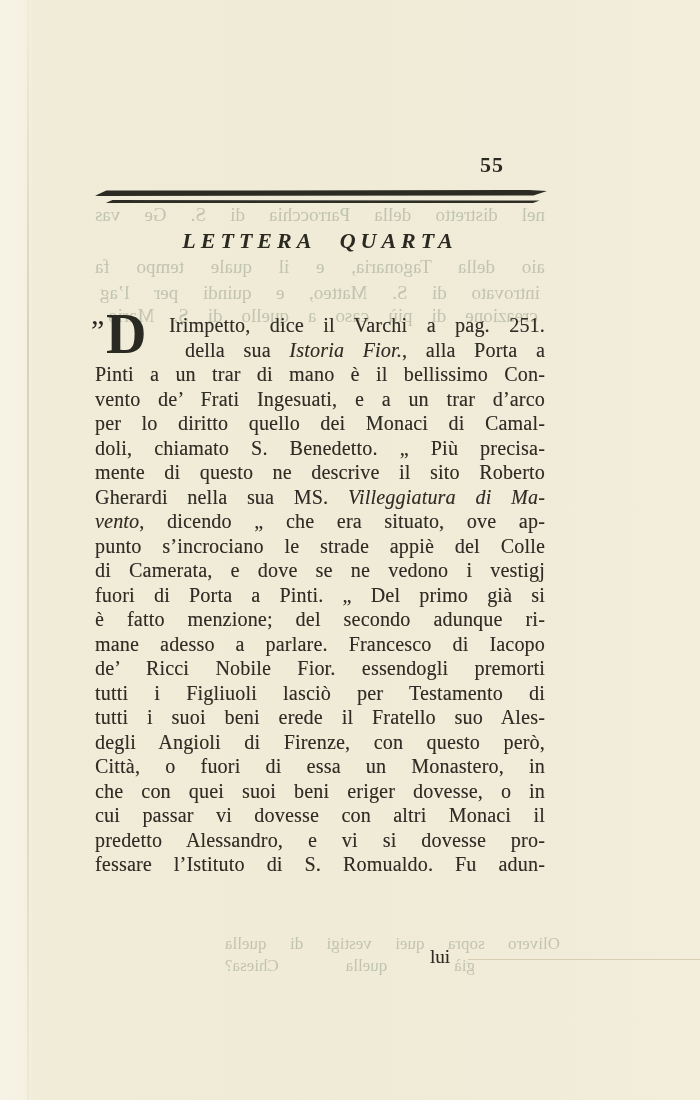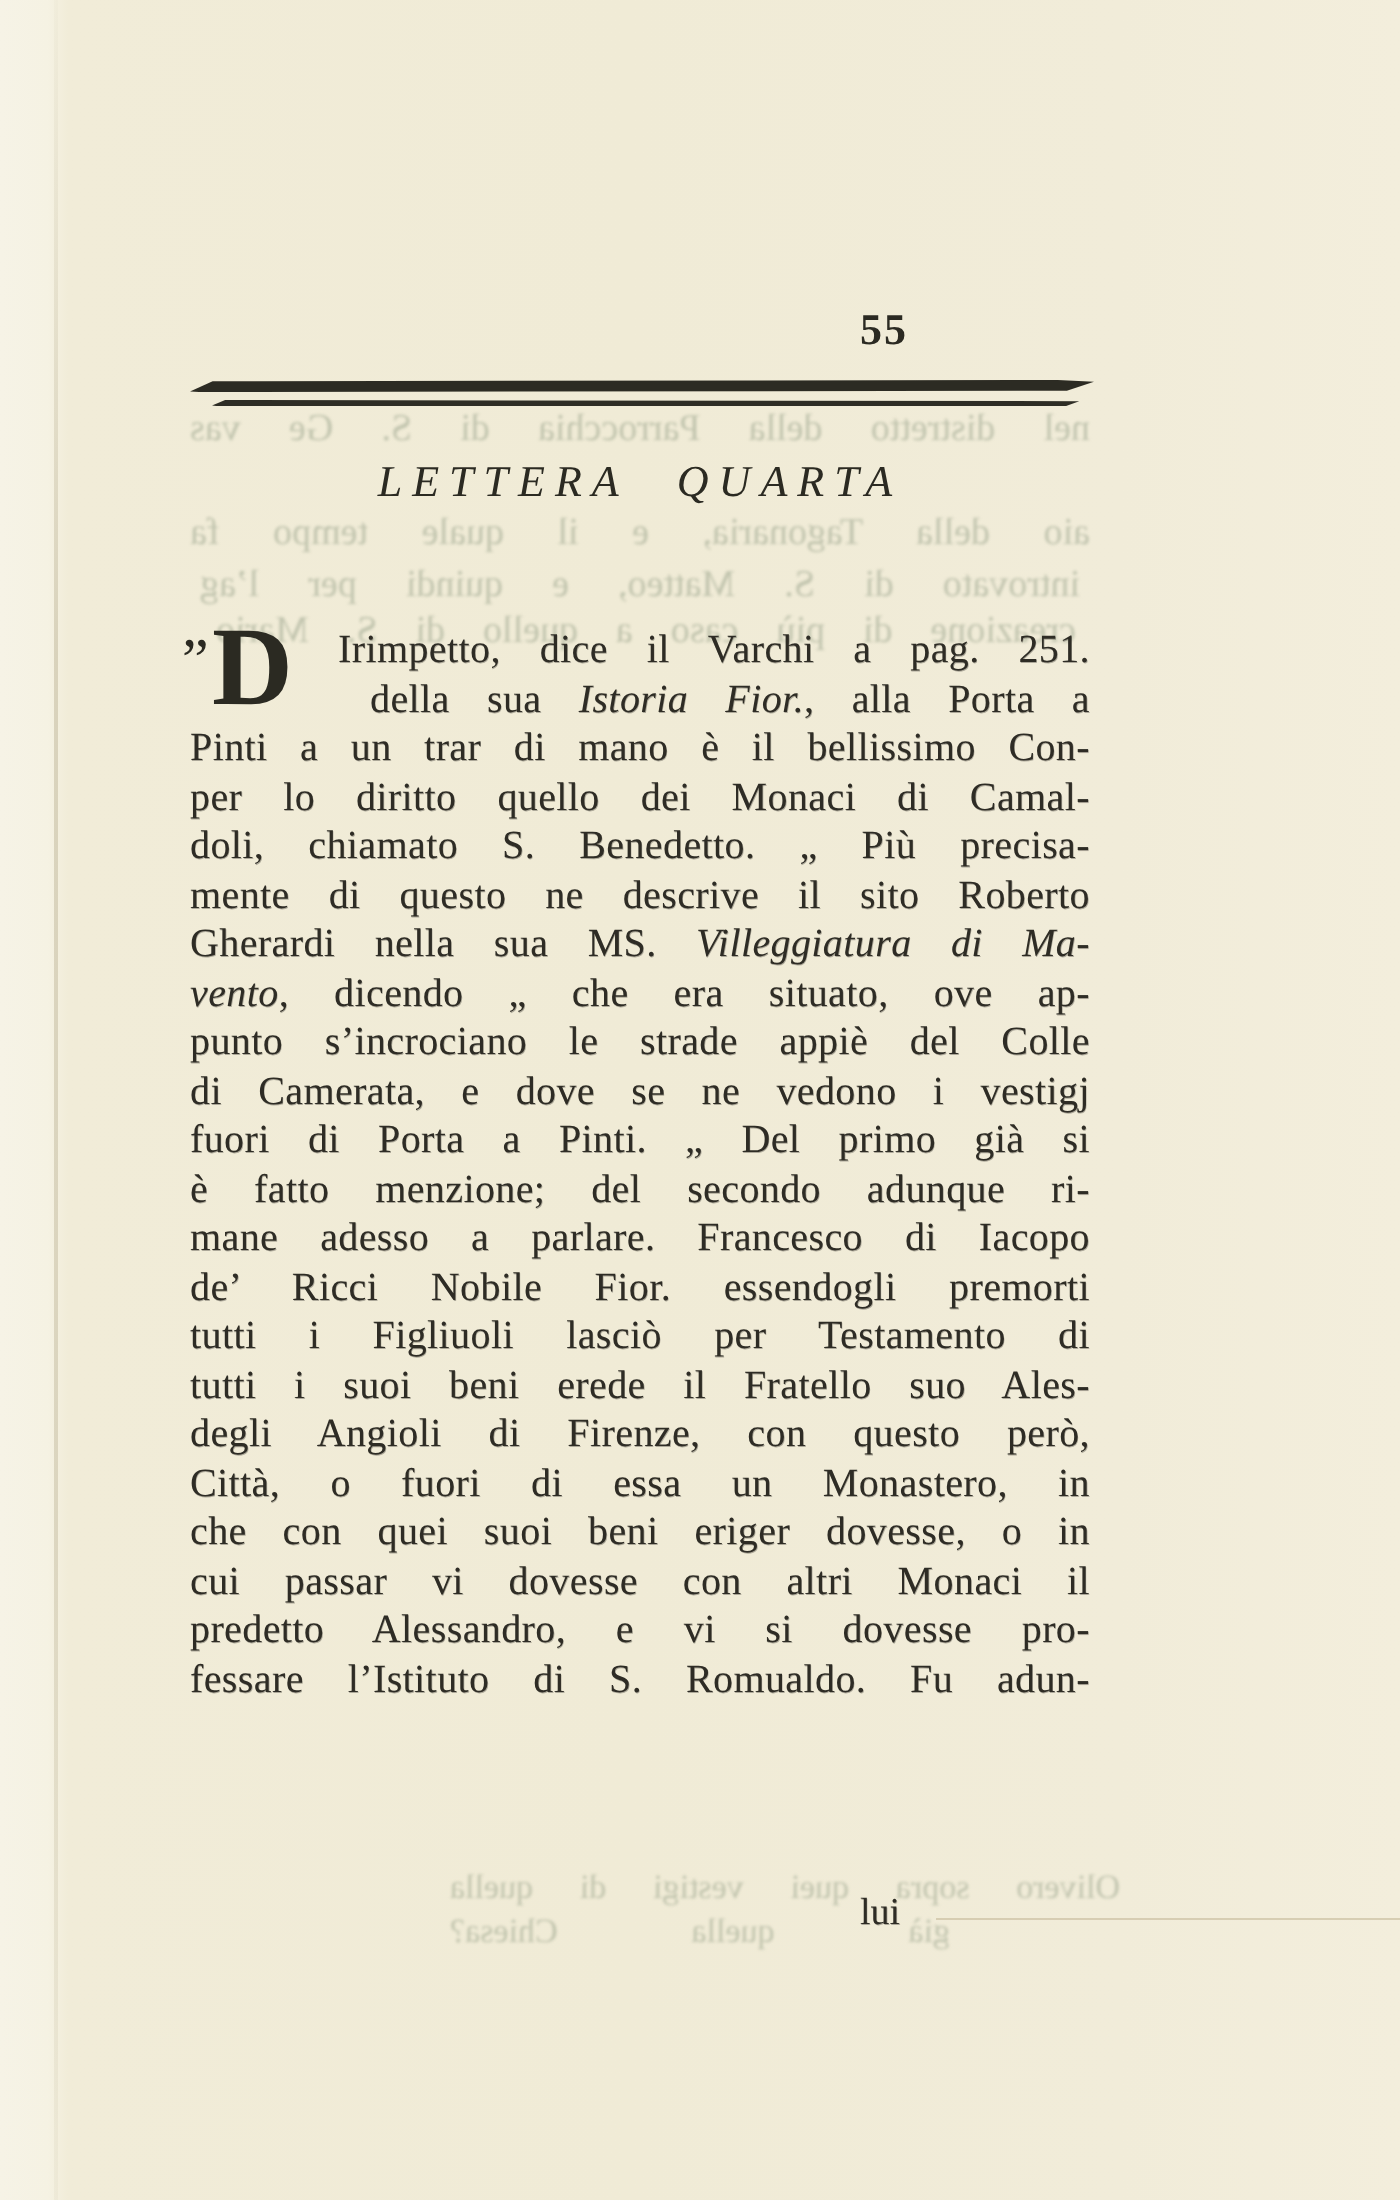--- a/index.html
+++ b/index.html
@@ -18,39 +18,39 @@
     background:linear-gradient(180deg,rgba(190,180,150,0.05),rgba(185,175,145,0.45) 30%,rgba(185,175,145,0.40) 70%,rgba(190,180,150,0.10));
   }
   .crease{
     position:absolute;left:468px;top:959px;width:232px;height:1px;
     background:rgba(205,195,165,0.75);
   }
 
   
   .folio{
     position:absolute;left:430px;top:152px;width:74px;
-    font-size:22px;font-weight:bold;letter-spacing:1px;
+    text-align:right;font-size:22px;font-weight:bold;letter-spacing:1px;
     color:#2b2a22;
   }
 
   
   .rule-thick{
     position:absolute;left:95px;top:190px;width:452px;height:6px;
     background:#2c2b23;
     clip-path:polygon(0% 95%,2.5% 10%,96% 0%,100% 15%,97% 90%,1% 100%);
   }
   .rule-thin{
     position:absolute;left:106px;top:200px;width:438px;height:3px;
     background:#2e2d25;
     clip-path:polygon(0% 90%,1.5% 0%,99% 20%,97.5% 100%,0.5% 100%);
   }
 
   .heading{
     position:absolute;left:95px;top:228px;width:450px;
-    text-align:center;font-style:italic;font-weight:normal;
+    text-align:center;font-style:italic;font-weight:bold;
     font-size:22px;letter-spacing:5px;word-spacing:14px;
     color:#2b2a22;
   }
 
   
   .open-quote{
     position:absolute;left:91px;top:299px;
     font-size:30px;line-height:30px;color:#2b2a22;
   }
   .drop-cap{
@@ -114,20 +114,21 @@
 
   <div class="heading">LETTERA QUARTA</div>
 
   <div class="open-quote">„</div>
   <div class="drop-cap">D</div>
 
   <div class="body-text" id="body-lines">
       <div class="bline l1"><span>Irimpetto, dice il Varchi a pag. 251.</span></div>
       <div class="bline l2"><span>della sua </span><span class="it">Istoria Fior.</span><span>, alla Porta a</span></div>
       <div class="bline l3"><span>Pinti a un trar di mano è il bellissimo Con-</span></div>
+      <div class="bline l4"><span>vento de’ Frati Ingesuati, e a un trar d’arco</span></div>
       <div class="bline l5"><span>per lo diritto quello dei Monaci di Camal-</span></div>
       <div class="bline l6"><span>doli, chiamato S. Benedetto. „ Più precisa-</span></div>
       <div class="bline l7"><span>mente di questo ne descrive il sito Roberto</span></div>
       <div class="bline l8"><span>Gherardi nella sua MS. </span><span class="it">Villeggiatura di Ma-</span></div>
       <div class="bline l9"><span class="it">vento</span><span>, dicendo „ che era situato, ove ap-</span></div>
       <div class="bline l10"><span>punto s’incrociano le strade appiè del Colle</span></div>
       <div class="bline l11"><span>di Camerata, e dove se ne vedono i vestigj</span></div>
       <div class="bline l13"><span>fuori di Porta a Pinti. „ Del primo già si</span></div>
       <div class="bline l14"><span>è fatto menzione; del secondo adunque ri-</span></div>
       <div class="bline l15"><span>mane adesso a parlare. Francesco di Iacopo</span></div>

